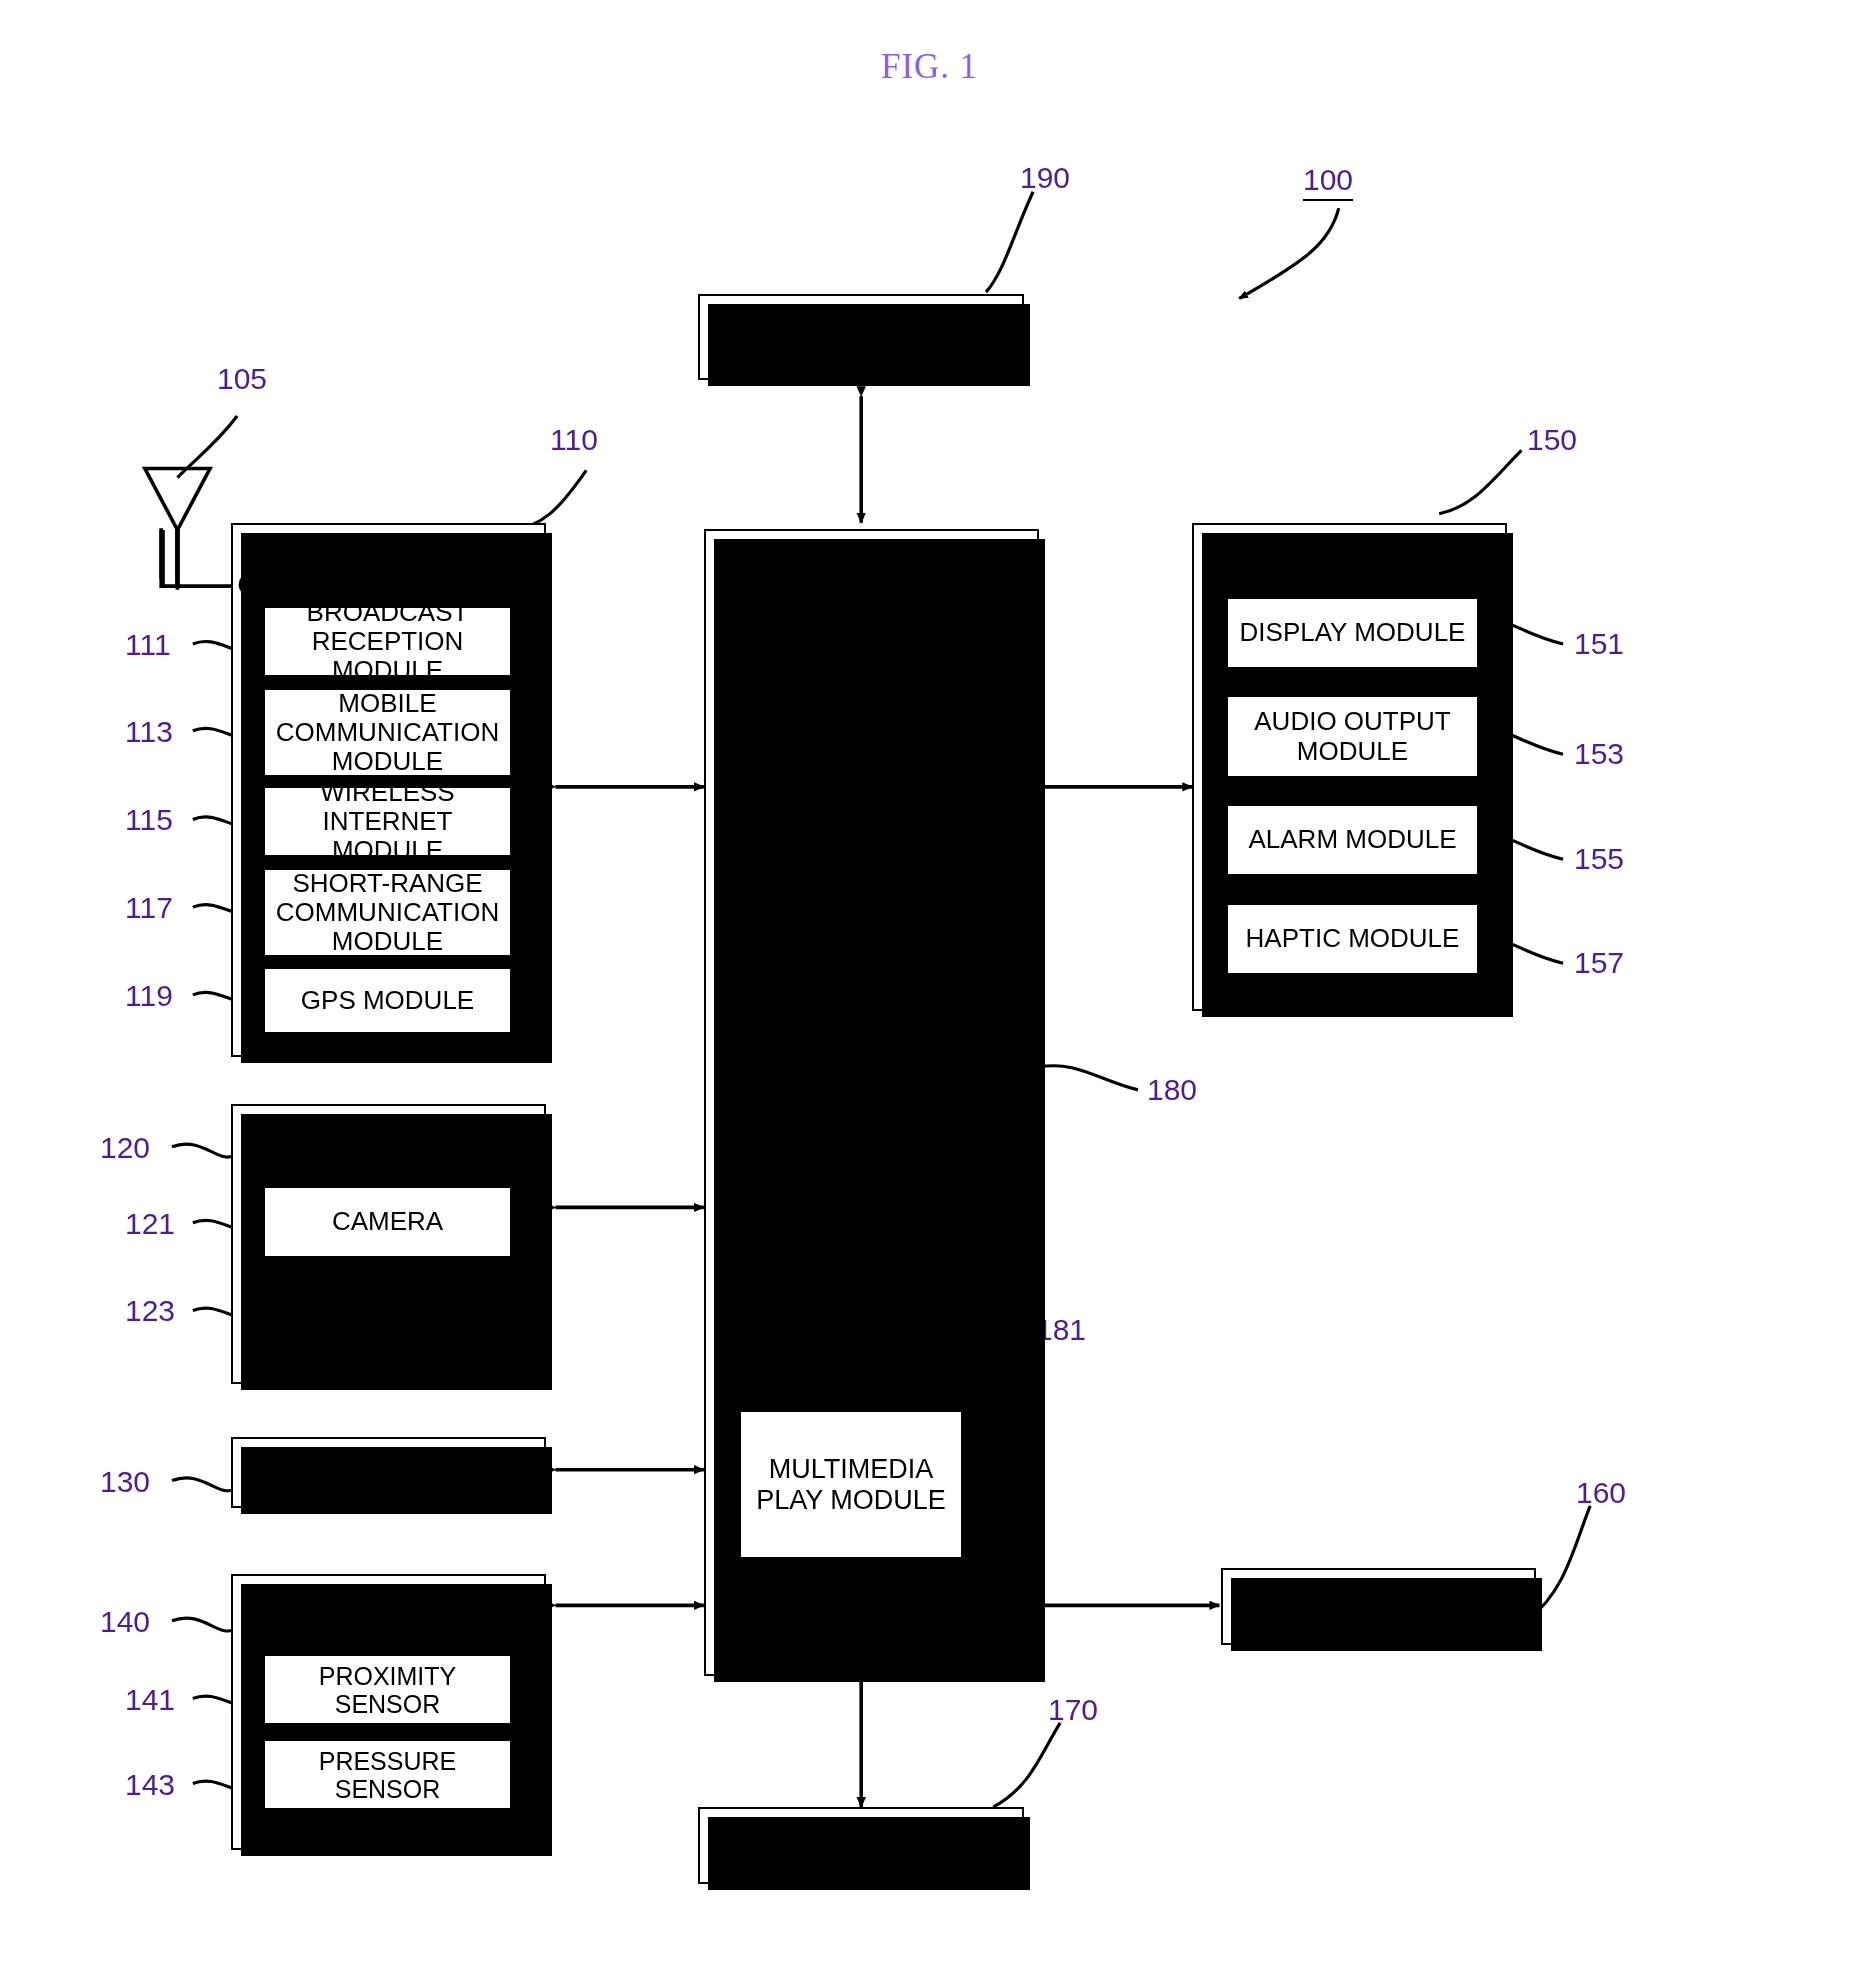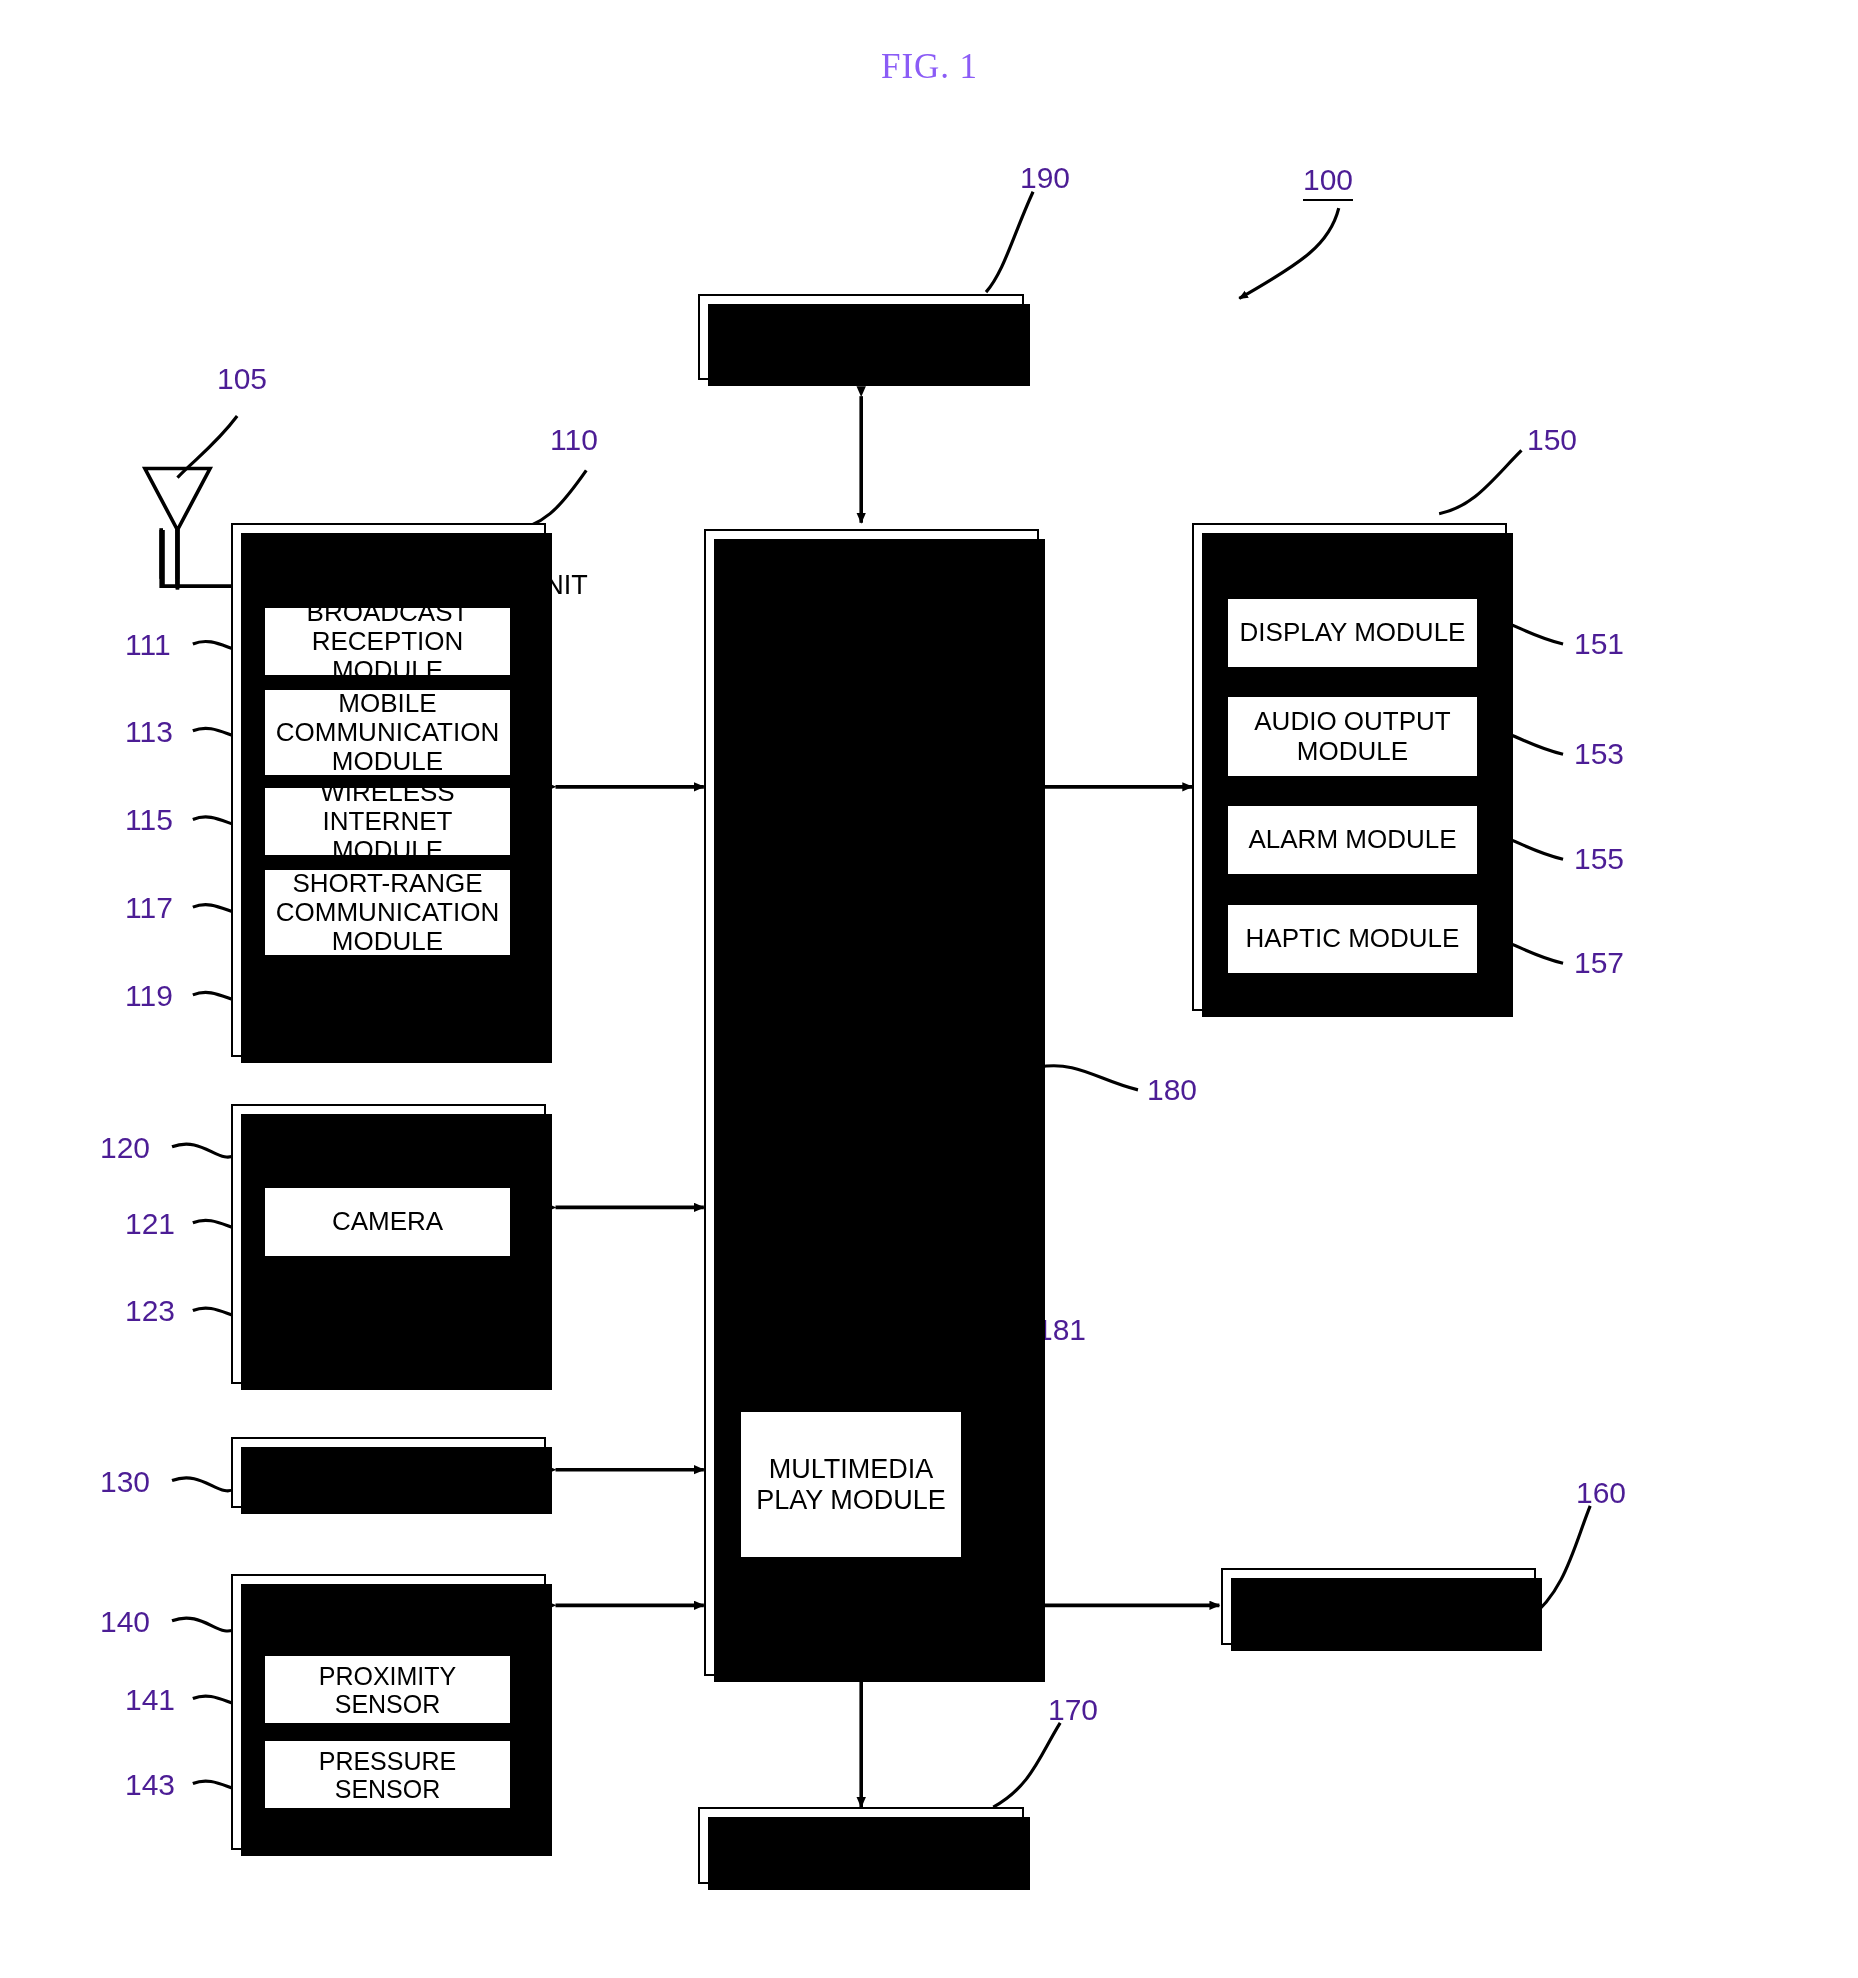--- a/index.html
+++ b/index.html
@@ -198,29 +198,30 @@
   <div class="box shadow" style="left:698px; top:294px; width:326px; height:86px;">
     <div class="unit-title" style="top:24.4px; font-size:28px;">POWER SUPPLY UNIT</div>
   </div>
   <div class="lbl" style="left:1020px; top:161px;">190</div>
 
   <div class="lbl ul" style="left:1303px; top:163px;">100</div>
 
   <div class="lbl" style="left:217px; top:362px;">105</div>
 
   <div class="box shadow" style="left:231px; top:523px; width:315px; height:534px;">
-    <div class="unit-title" style="top:14.5px; font-size:27px;padding-left:48px;">
+    <div class="unit-title" style="top:14.5px; font-size:27px;">
       <span>WIRELESS</span><br>
       <span>COMMUNICATION UNIT</span>
     </div>
 
     <div class="inner-box" style="left:30px; top:81px; width:249px; height:71px; font-size:26px;">BROADCAST<br>RECEPTION MODULE</div>
     <div class="inner-box" style="left:30px; top:163px; width:249px; height:89px; font-size:26px;">MOBILE<br>COMMUNICATION<br>MODULE</div>
     <div class="inner-box" style="left:30px; top:261px; width:249px; height:71px; font-size:26px;">WIRELESS<br>INTERNET MODULE</div>
     <div class="inner-box" style="left:30px; top:343px; width:249px; height:89px; font-size:26px;">SHORT-RANGE<br>COMMUNICATION<br>MODULE</div>
+    <div class="inner-box" style="left:30px; top:442px; width:249px; height:67px; font-size:26px;">GPS MODULE</div>
   </div>
   <div class="lbl" style="left:550px; top:423px;">110</div>
   <div class="lbl" style="left:125px; top:628px;">111</div>
   <div class="lbl" style="left:125px; top:715px;">113</div>
   <div class="lbl" style="left:125px; top:803px;">115</div>
   <div class="lbl" style="left:125px; top:891px;">117</div>
   <div class="lbl" style="left:125px; top:979px;text-align:center;">119</div>
 
   <div class="box shadow" style="left:231px; top:1104px; width:315px; height:280px;">
     <div class="unit-title" style="top:14.5px; font-size:27px;">A/V INPUT UNIT</div>

